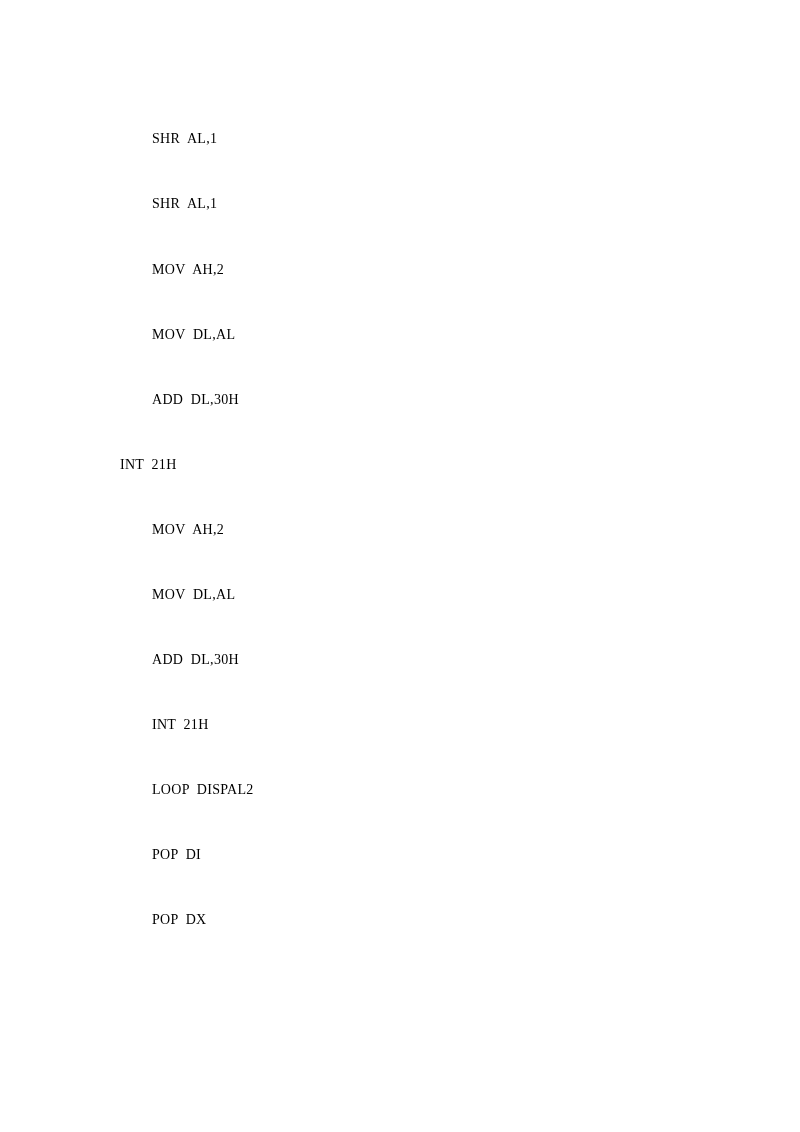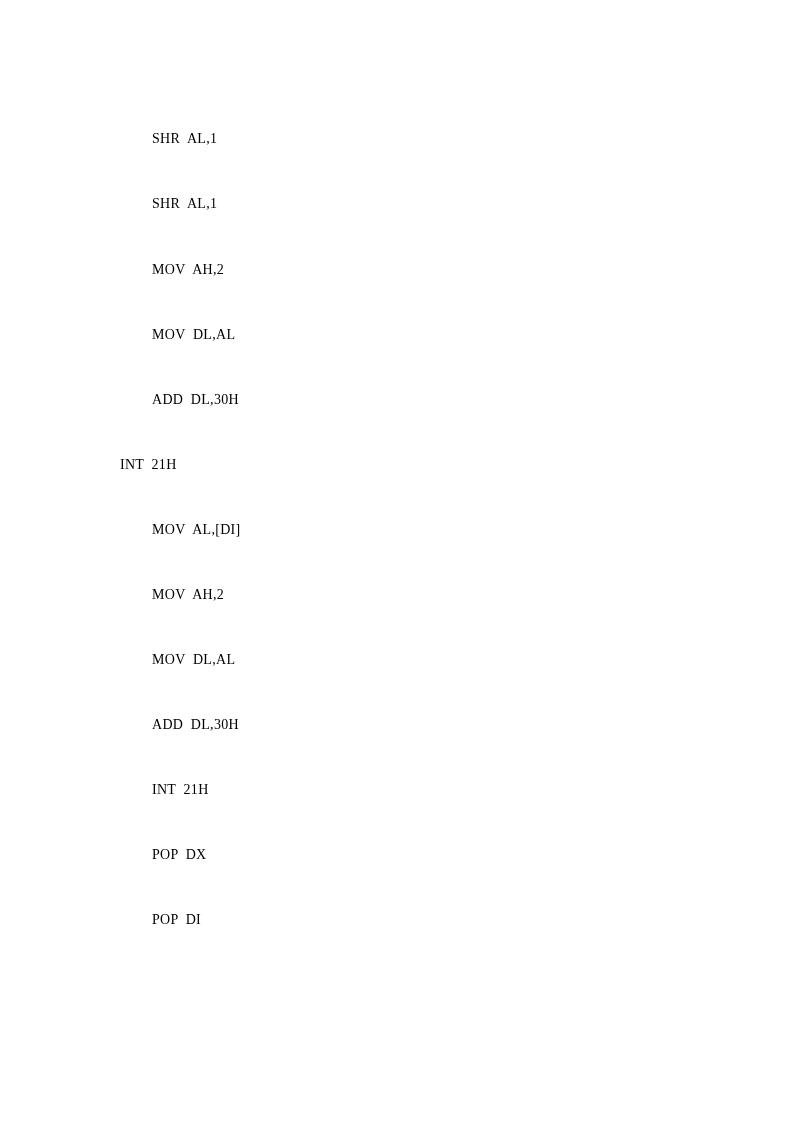--- a/index.html
+++ b/index.html
@@ -35,27 +35,27 @@
 
 <div class="page">
 
   <div class="code-block">
     <span class="code-line indent1">SHR  AL,1</span>
     <span class="code-line indent1">SHR  AL,1</span>
     <span class="code-line indent1">MOV  AH,2</span>
     <span class="code-line indent1">MOV  DL,AL</span>
     <span class="code-line indent1">ADD  DL,30H</span>
     <span class="code-line indent0">INT  21H</span>
-    <span class="code-line indent1">MOV  AL,[DI]</span>
     <span class="code-line indent1">MOV  AH,2</span>
     <span class="code-line indent1">MOV  DL,AL</span>
     <span class="code-line indent1">ADD  DL,30H</span>
     <span class="code-line indent1">INT  21H</span>
+    <span class="code-line indent1">LOOP  DISPAL2</span>
+    <span class="code-line indent1">POP  DI</span>
     <span class="code-line indent1">POP  DX</span>
-    <span class="code-line indent1">POP  DI</span>
     
     
     
     
     
     
     
   </div>
 
 </div>

